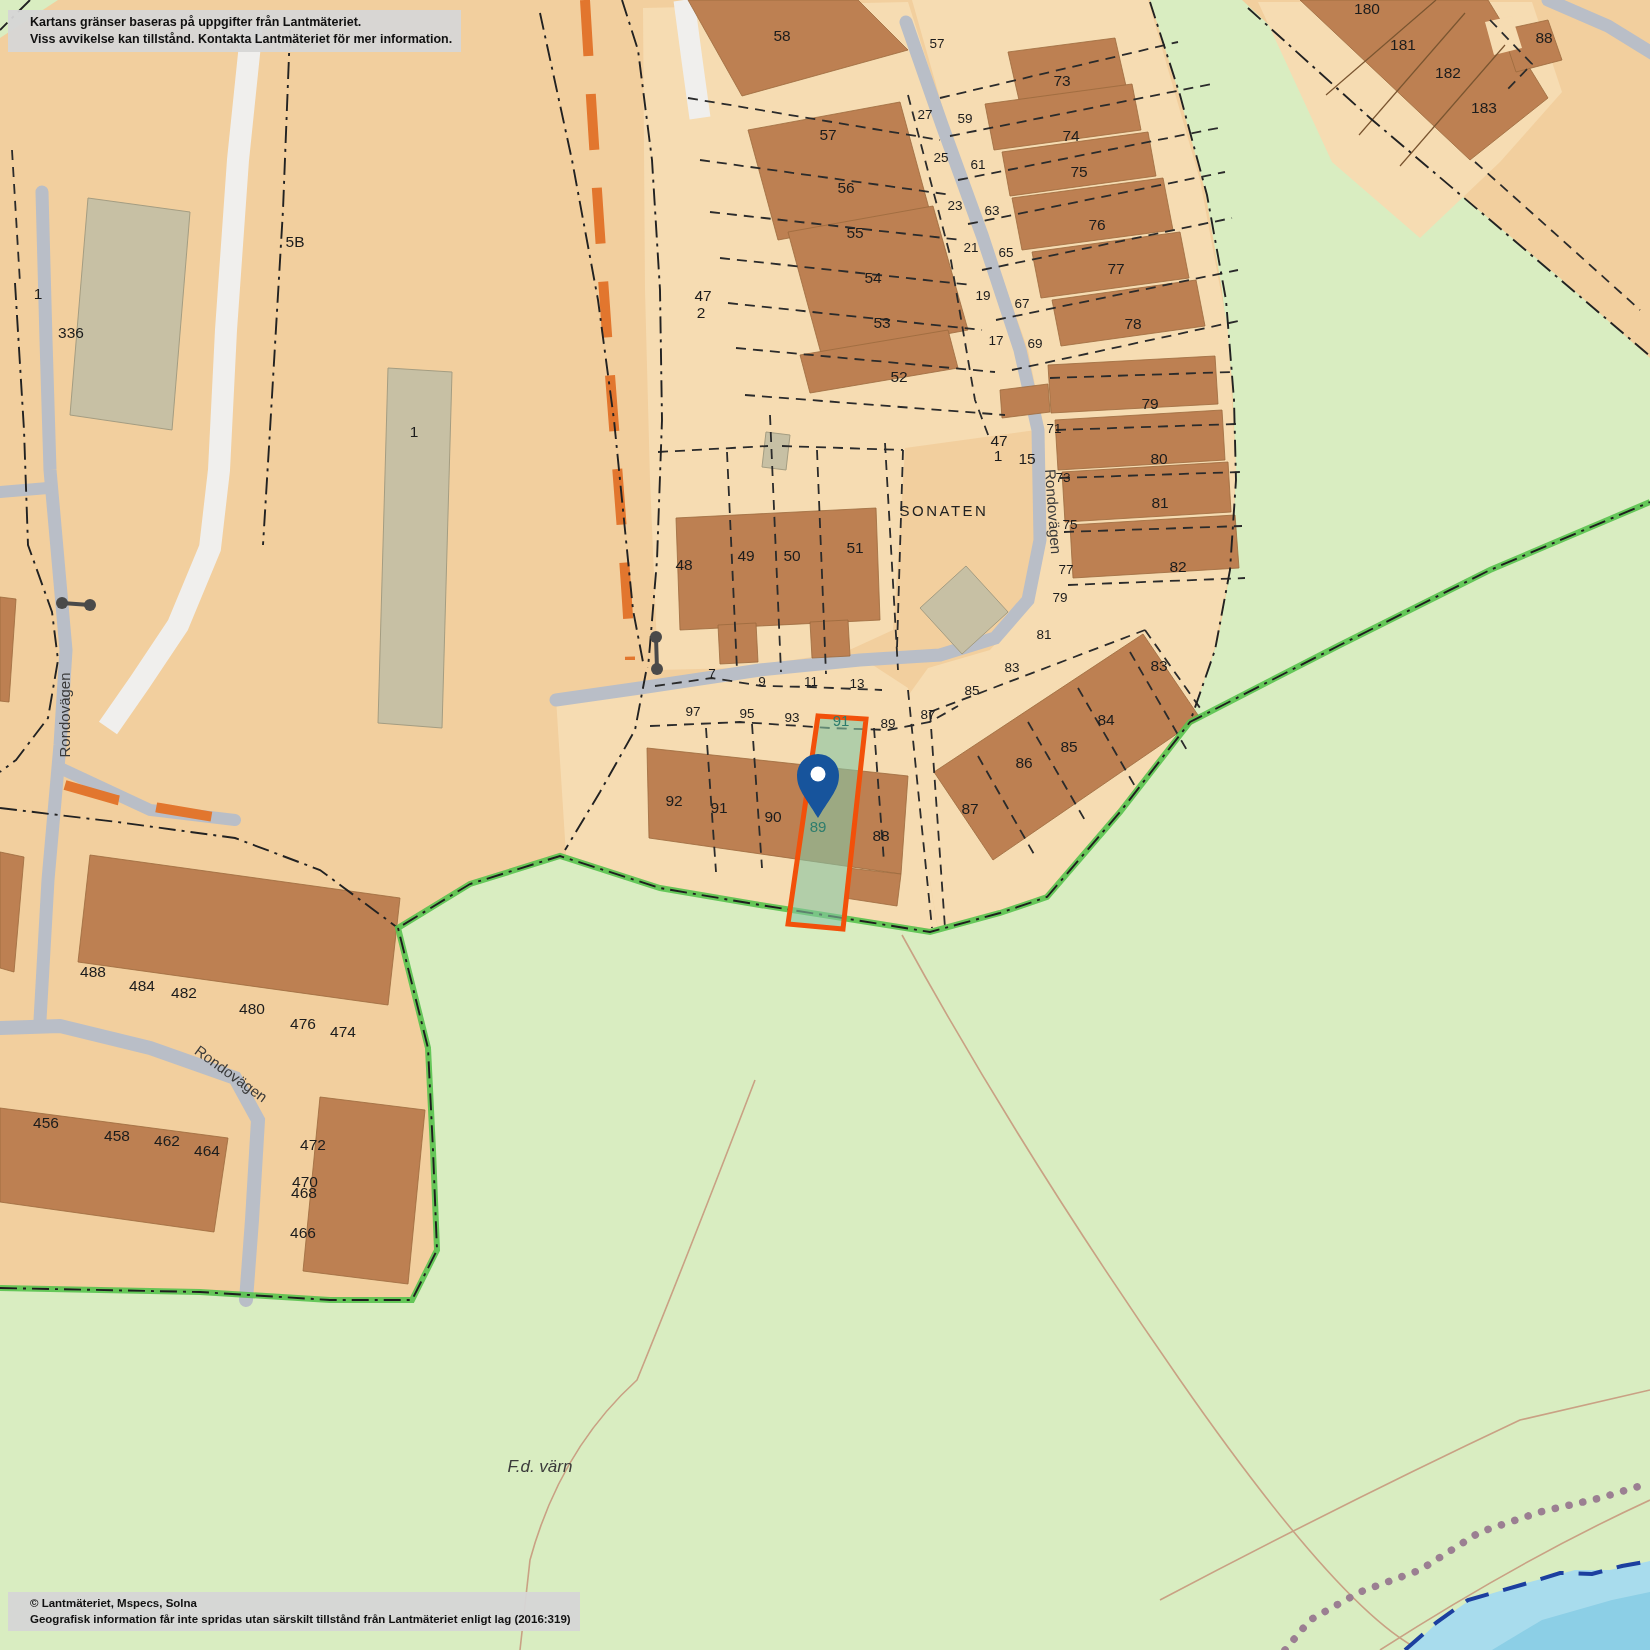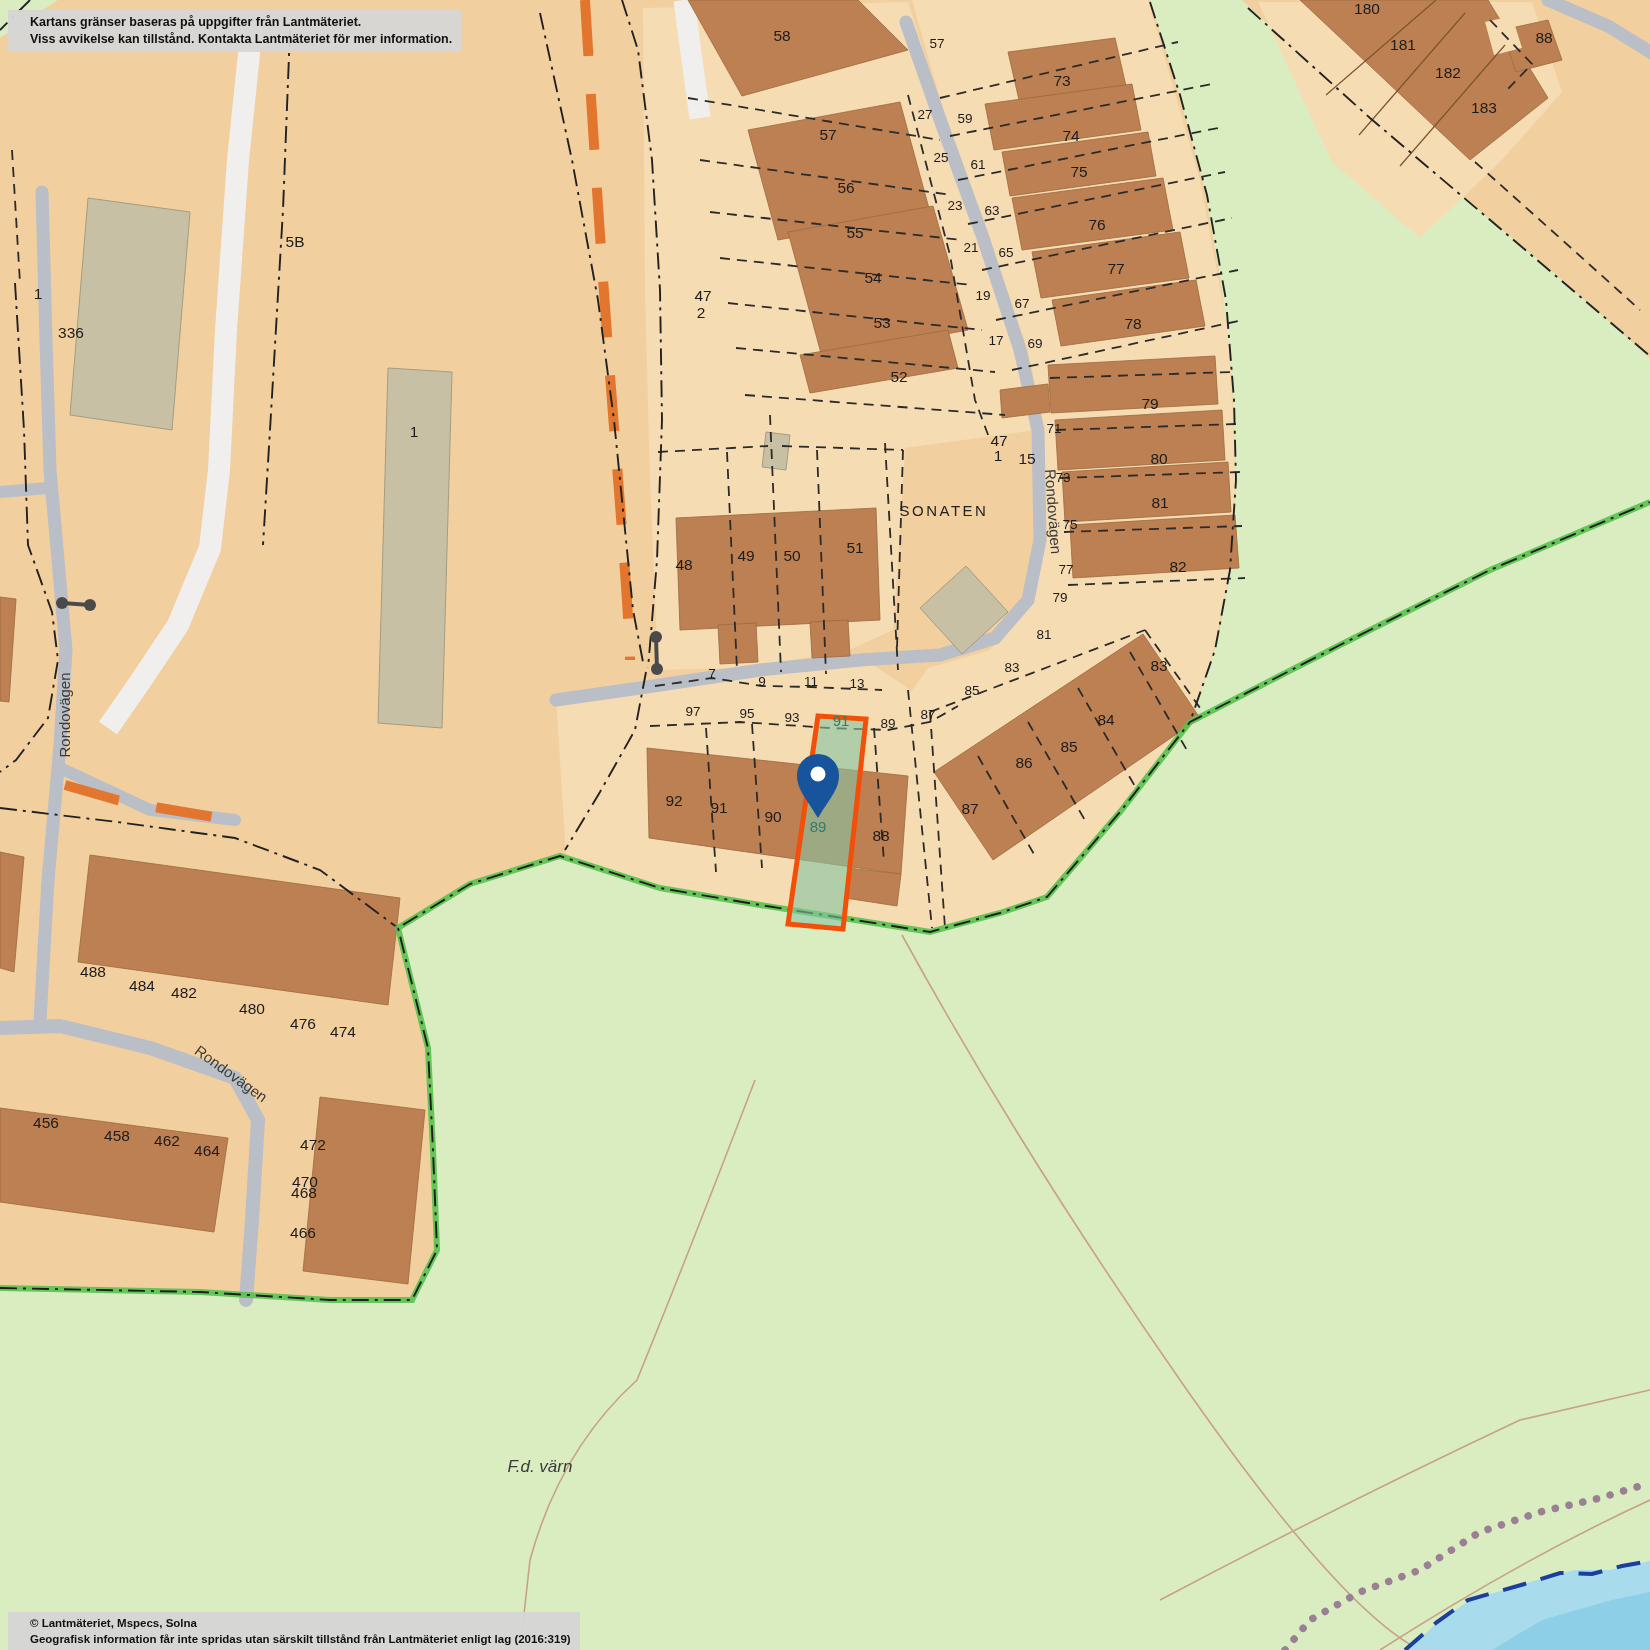--- a/index.html
+++ b/index.html
@@ -12,21 +12,21 @@
   .roadnum{font-size:13.5px;}
   .teal{fill:#2e7d6d;font-size:15px;}
   .street{font-size:15px;fill:#3a3a3a;}
   .district{font-size:15px;fill:#222;letter-spacing:2.5px;}
   .area{font-size:17px;fill:#3a3a3a;font-style:italic;}
   
   .note,.credit{position:absolute;background:rgba(214,214,214,0.95);color:#111;
       padding:4px 9px;line-height:1.35;font-size:12.5px;font-weight:bold;
       font-family:"Liberation Sans",sans-serif;}
   .note{left:8px;top:10px;}
-  .credit{left:8px;top:1592px;font-size:11.5px;margin-top:20px;}
+  .credit{left:8px;top:1592px;font-size:11.5px;}
   .note div,.credit div{white-space:nowrap;padding-left:13px;}
 </style>
 </head>
 <body>
 
 <div class="stage">
 
 <svg id="map" width="1650" height="1650" viewBox="0 0 1650 1650">
 
   <rect x="0" y="0" width="1650" height="1650" fill="#d9edc1"></rect>

